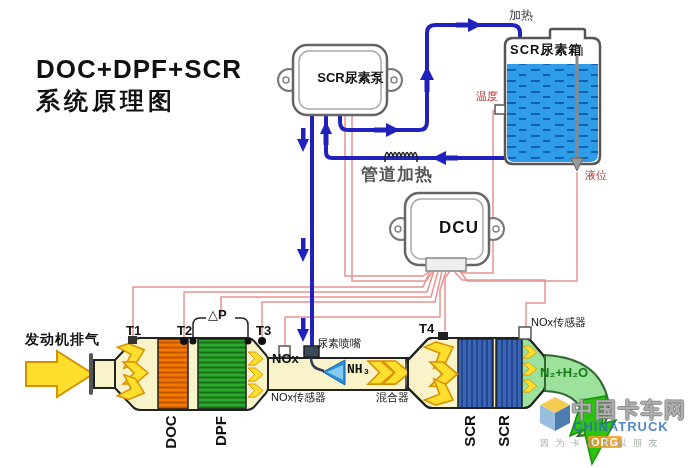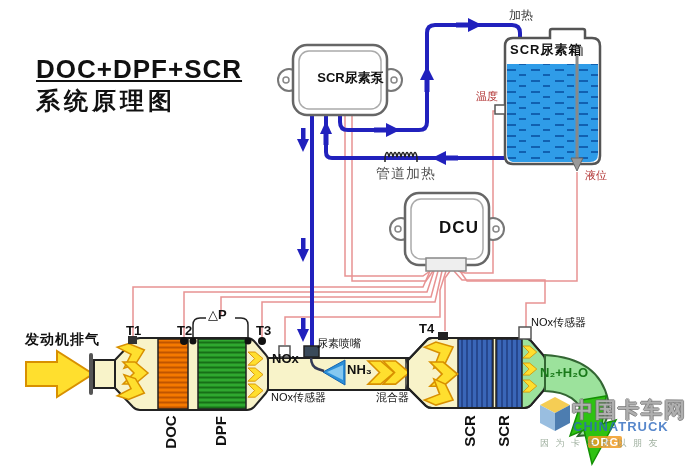--- a/index.html
+++ b/index.html
@@ -207,43 +207,43 @@
     <circle cx="184" cy="341" r="4" fill="#111"></circle>
     <circle cx="193" cy="341" r="3.5" fill="#111"></circle>
     <circle cx="248" cy="341" r="3.5" fill="#111"></circle>
     <circle cx="262" cy="341" r="4" fill="#111"></circle>
     <rect x="279" y="346" width="11" height="11" fill="#fff" stroke="#555" stroke-width="1.5"></rect>
     <rect x="438" y="332" width="10" height="8" fill="#222"></rect>
     <rect x="519" y="327" width="12" height="12" fill="#fff" stroke="#555" stroke-width="1.5"></rect>
   </g>
 </svg>
 
-<div class="lbl title1" style="left:36px;top:55px;text-decoration:underline;">DOC+DPF+SCR</div>
+<div class="lbl title1" style="left:36px;top:55px;">DOC+DPF+SCR</div>
 <div class="lbl title2" style="left:36px;top:88px;">系统原理图</div>
 
 <div class="lbl boxlbl" style="left:296px;top:71px;width:109px;font-size:13px;">SCR尿素泵</div>
 <div class="lbl b" style="left:510px;top:43px;font-size:13px;letter-spacing:1px;">SCR尿素箱</div>
 <div class="lbl boxlbl" style="left:405px;top:219px;width:108px;font-size:17px;letter-spacing:1px;">DCU</div>
 
 <div class="lbl gray" style="left:509px;top:9px;font-size:12px;color:#333;">加热</div>
-<div class="lbl gray" style="left:376px;top:166px;font-size:14px;letter-spacing:1px;">管道加热</div>
+<div class="lbl gray" style="left:361px;top:166px;font-size:17px;letter-spacing:1px;font-weight:bold;">管道加热</div>
 <div class="lbl red" style="left:476px;top:90px;font-size:11px;">温度</div>
 <div class="lbl red" style="left:585px;top:169px;font-size:11px;">液位</div>
 <div class="lbl" style="left:317px;top:337px;font-size:11px;">尿素喷嘴</div>
 
 <div class="lbl b" style="left:25px;top:332px;font-size:14px;letter-spacing:1px;text-align:right;">发动机排气</div>
 
 <div class="lbl b" style="left:126px;top:324px;font-size:13px;">T1</div>
 <div class="lbl b" style="left:177px;top:324px;font-size:13px;">T2</div>
 <div class="lbl b" style="left:208px;top:308px;font-size:13px;">△P</div>
 <div class="lbl b" style="left:256px;top:324px;font-size:13px;">T3</div>
 <div class="lbl b" style="left:419px;top:322px;font-size:13px;">T4</div>
 
 <div class="lbl b" style="left:272px;top:352px;font-size:13px;">NOx</div>
-<div class="lbl b" style="left:347px;top:363px;font-size:13px;">NH₃</div>
+<div class="lbl b" style="left:347px;top:363px;font-size:13px;font-family:Liberation Mono, monospace;">NH₃</div>
 <div class="lbl" style="left:271px;top:391px;font-size:11px;">NOx传感器</div>
 <div class="lbl" style="left:376px;top:391px;font-size:11px;">混合器</div>
 <div class="lbl" style="left:531px;top:316px;font-size:11px;">NOx传感器</div>
 <div class="lbl b" style="left:540px;top:366px;font-size:13px;color:#1a7a1a;">N₂+H₂O</div>
 
 <div class="lbl b rot" style="left:141px;top:422px;font-size:15px;">DOC</div>
 <div class="lbl b rot" style="left:191px;top:421px;font-size:15px;">DPF</div>
 <div class="lbl b rot" style="left:440px;top:421px;font-size:15px;">SCR</div>
 <div class="lbl b rot" style="left:474px;top:421px;font-size:15px;">SCR</div>
 

